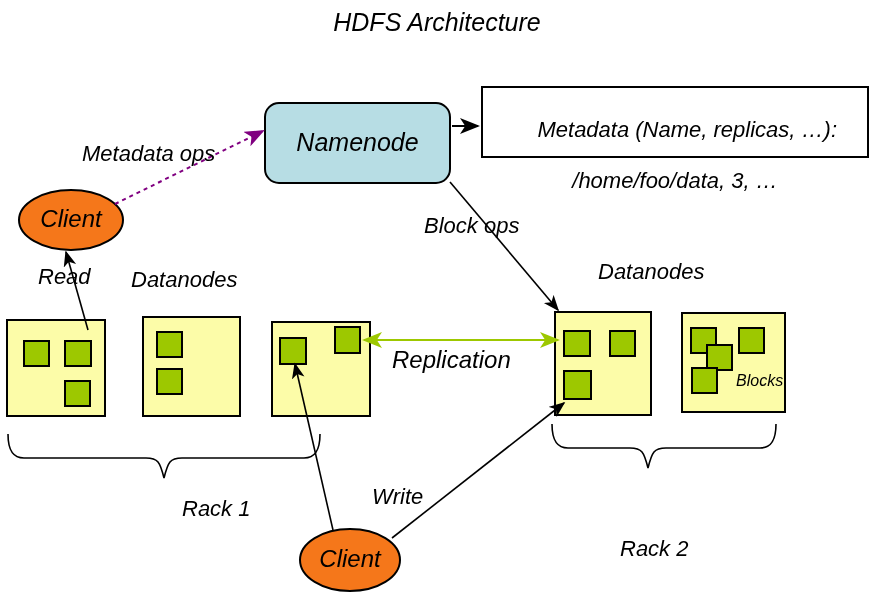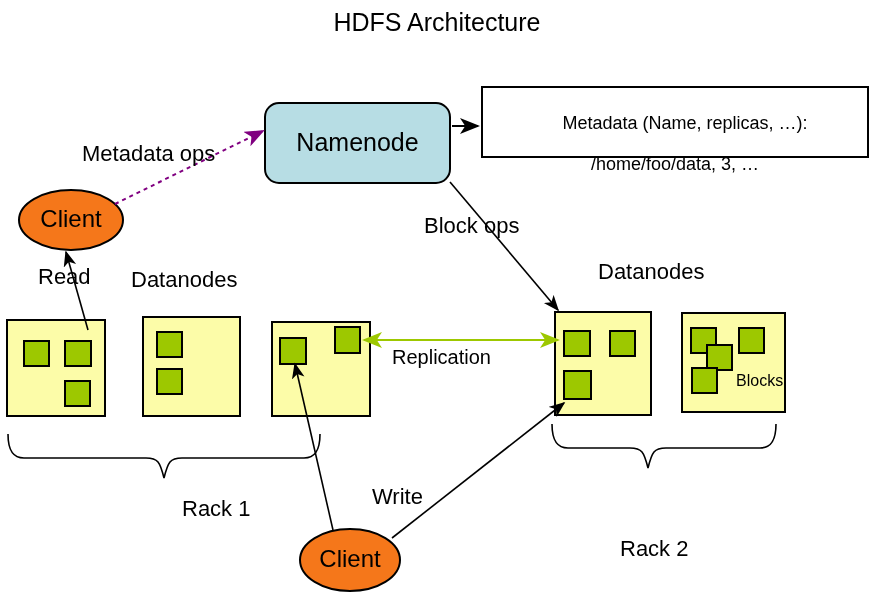--- a/index.html
+++ b/index.html
@@ -27,51 +27,52 @@
     width: 874px;
     height: 604px;
     overflow: visible;
   }
   .txt {
     position: absolute;
     white-space: pre;
     font-family: "Liberation Sans", sans-serif;
     color: #000000;
     line-height: 1.15;
+    font-style: italic;
   }
   #diagram-title {
     left: 0; top: 8px;
     width: 874px;
     text-align: center;
     font-size: 25px;
   }
   #namenode-label {
     left: 265px; top: 128px;
     width: 185px;
     text-align: center;
     font-size: 25px;
   }
   #metadata-text {
     left: 484px; top: 92px;
     width: 382px;
     text-align: center;
-    font-size: 18px;
+    font-size: 22px;
   }
   #metadata-text .line2 { display: block; }
   #label-metadata-ops {
     left: 82px; top: 141px;
     font-size: 22px;
   }
   #label-block-ops {
     left: 424px; top: 213px;
     font-size: 22px;
   }
   #label-replication {
     left: 392px; top: 346px;
-    font-size: 20px;
+    font-size: 24px;
   }
   #label-read {
     left: 38px; top: 264px;
     font-size: 22px;
   }
   #label-write {
     left: 340px; top: 484px;
     font-size: 22px;
     margin-left: 32px;
   }

